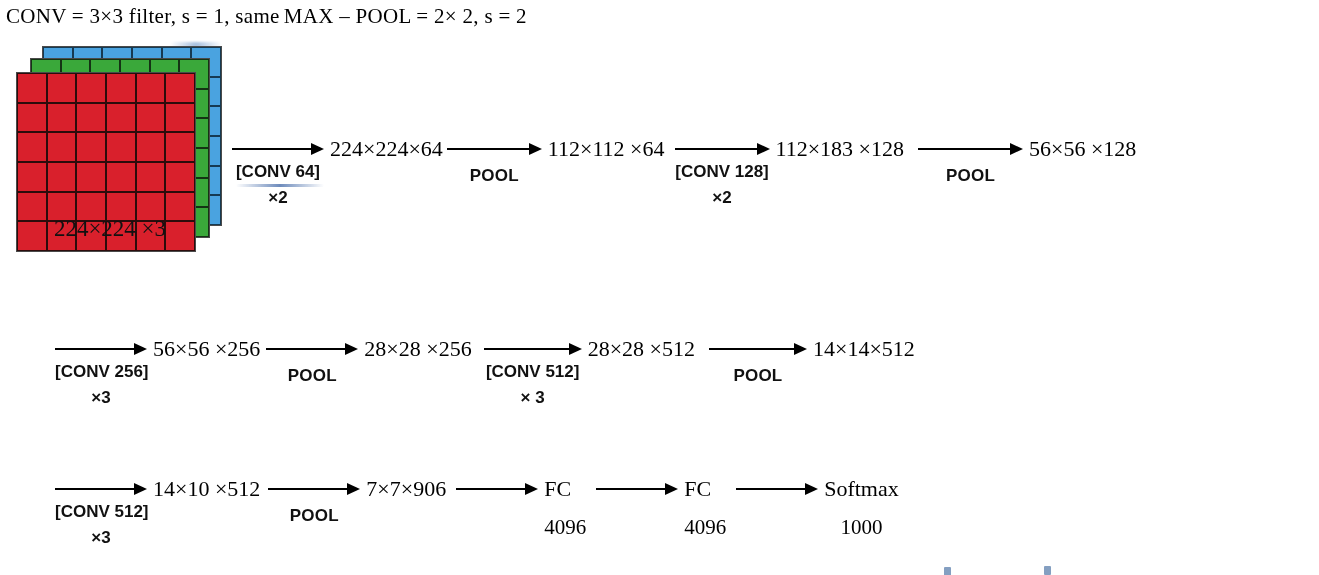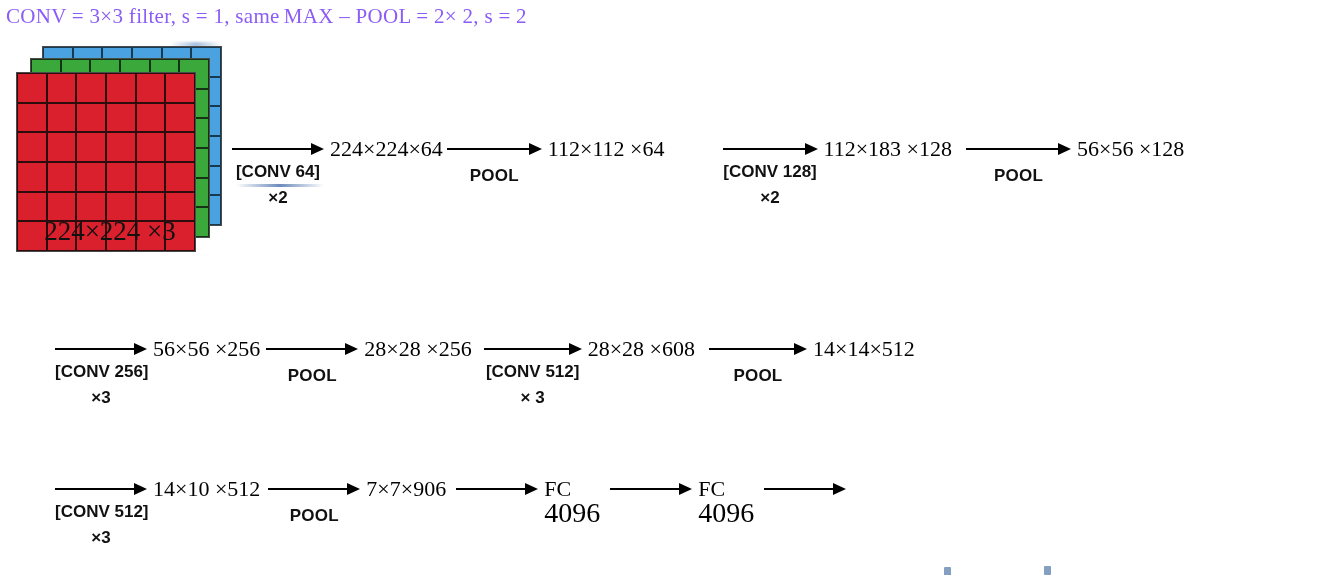--- a/index.html
+++ b/index.html
@@ -22,21 +22,21 @@
     top: 4px;
     left: 6px;
     width: 1300px;
     height: 30px;
     white-space: nowrap;
   }
   .formula {
     font-family: "Liberation Serif", serif;
     font-size: 21px;
     letter-spacing: 0.3px;
-    color: #8b5cf6;
+    color: #000000;
     display: inline-block;
     vertical-align: top;
   }
   #formula-pool { }
 
   
   #cube-block {
     position: absolute;
     left: 2px;
     top: 40px;
@@ -74,21 +74,21 @@
   #layer-green .cell { background: #3aa83a; border-color: #143314; }
   #layer-red   .cell { background: #d9202c; border-color: #2c0c0c; }
 
   #cube-caption {
     position: absolute;
     left: 10px;
     top: 216px;
     width: 200px;
     text-align: center;
     font-family: "Liberation Serif", serif;
-    font-size: 27px;
+    font-size: 23px;
     white-space: nowrap;
   }
 
   
   .row {
     position: absolute;
     height: 90px;
     white-space: nowrap;
   }
   #row-1 { left: 232px; top: 138px; width: 1086px; }
@@ -154,23 +154,24 @@
     vertical-align: top;
     font-family: "Liberation Serif", serif;
     font-size: 22px;
     line-height: 22px;
     white-space: nowrap;
     color: #000;
   }
   .vol .sub {
     display: block;
     font-family: "Liberation Serif", serif;
-    font-size: 28px;
+    font-size: 21px;
     line-height: 26px;
     text-align: center;
+    margin-top: 14px;
   }
 
   
   .ink {
     position: absolute;
     width: 7px;
     height: 9px;
     background: #5b7fad;
     opacity: 0.75;
     border-radius: 1px;
@@ -309,51 +310,51 @@
 </div>
 
 <div id="cube-caption">224×224 ×3</div>
 
 <div class="row" id="row-1"><div class="seg arrow-seg" style="width: 92px;"><div class="arrow">
         <div class="shaft" style="width: 79px;"></div>
         <div class="head" style="left: 79px;"></div>
       </div><div class="arrow-label l1">[CONV 64]</div><div class="conv-underline" style="left: 4px; width: 88px;"></div><div class="arrow-label l2">×2</div></div><span style="display: inline-block; width: 6px;"></span><div class="vol"><span>224×224×64</span></div><span style="display: inline-block; width: 4px;"></span><div class="seg arrow-seg" style="width: 95px;"><div class="arrow">
         <div class="shaft" style="width: 82px;"></div>
         <div class="head" style="left: 82px;"></div>
-      </div><div class="arrow-label pool">POOL</div></div><span style="display: inline-block; width: 6px;"></span><div class="vol"><span>112×112 ×64</span></div><span style="display: inline-block; width: 10px;"></span><div class="seg arrow-seg" style="width: 95px; margin-left: 48px;"><div class="arrow">
+      </div><div class="arrow-label pool">POOL</div></div><span style="display: inline-block; width: 6px;"></span><div class="vol"><span>112×112 ×64</span></div><span style="display: inline-block; width: 10px;"></span><div class="seg arrow-seg" style="width: 95px;"><div class="arrow">
         <div class="shaft" style="width: 82px;"></div>
         <div class="head" style="left: 82px;"></div>
       </div><div class="arrow-label l1">[CONV 128]</div><div class="arrow-label l2">×2</div></div><span style="display: inline-block; width: 6px;"></span><div class="vol"><span>112×183 ×128</span></div><span style="display: inline-block; width: 14px;"></span><div class="seg arrow-seg" style="width: 105px;"><div class="arrow">
         <div class="shaft" style="width: 92px;"></div>
         <div class="head" style="left: 92px;"></div>
       </div><div class="arrow-label pool">POOL</div></div><span style="display: inline-block; width: 6px;"></span><div class="vol"><span>56×56 ×128</span></div></div>
 <div class="row" id="row-2"><div class="seg arrow-seg" style="width: 92px;"><div class="arrow">
         <div class="shaft" style="width: 79px;"></div>
         <div class="head" style="left: 79px;"></div>
       </div><div class="arrow-label l1">[CONV 256]</div><div class="arrow-label l2">×3</div></div><span style="display: inline-block; width: 6px;"></span><div class="vol"><span>56×56 ×256</span></div><span style="display: inline-block; width: 6px;"></span><div class="seg arrow-seg" style="width: 92px;"><div class="arrow">
         <div class="shaft" style="width: 79px;"></div>
         <div class="head" style="left: 79px;"></div>
       </div><div class="arrow-label pool">POOL</div></div><span style="display: inline-block; width: 6px;"></span><div class="vol"><span>28×28 ×256</span></div><span style="display: inline-block; width: 12px;"></span><div class="seg arrow-seg" style="width: 98px;"><div class="arrow">
         <div class="shaft" style="width: 85px;"></div>
         <div class="head" style="left: 85px;"></div>
-      </div><div class="arrow-label l1">[CONV 512]</div><div class="arrow-label l2">× 3</div></div><span style="display: inline-block; width: 6px;"></span><div class="vol"><span>28×28 ×608</span></div><span style="display: inline-block; width: 14px;"></span><div class="seg arrow-seg" style="width: 98px;"><div class="arrow">
+      </div><div class="arrow-label l1">[CONV 512]</div><div class="arrow-label l2">× 3</div></div><span style="display: inline-block; width: 6px;"></span><div class="vol"><span>28×28 ×512</span></div><span style="display: inline-block; width: 14px;"></span><div class="seg arrow-seg" style="width: 98px;"><div class="arrow">
         <div class="shaft" style="width: 85px;"></div>
         <div class="head" style="left: 85px;"></div>
       </div><div class="arrow-label pool">POOL</div></div><span style="display: inline-block; width: 6px;"></span><div class="vol"><span>14×14×512</span></div></div>
 <div class="row" id="row-3"><div class="seg arrow-seg" style="width: 92px;"><div class="arrow">
         <div class="shaft" style="width: 79px;"></div>
         <div class="head" style="left: 79px;"></div>
       </div><div class="arrow-label l1">[CONV 512]</div><div class="arrow-label l2">×3</div></div><span style="display: inline-block; width: 6px;"></span><div class="vol"><span>14×10 ×512</span></div><span style="display: inline-block; width: 8px;"></span><div class="seg arrow-seg" style="width: 92px;"><div class="arrow">
         <div class="shaft" style="width: 79px;"></div>
         <div class="head" style="left: 79px;"></div>
       </div><div class="arrow-label pool">POOL</div></div><span style="display: inline-block; width: 6px;"></span><div class="vol"><span>7×7×906</span></div><span style="display: inline-block; width: 10px;"></span><div class="seg arrow-seg" style="width: 82px;"><div class="arrow">
         <div class="shaft" style="width: 69px;"></div>
         <div class="head" style="left: 69px;"></div>
       </div></div><span style="display: inline-block; width: 6px;"></span><div class="vol"><span>FC</span><span class="sub">4096</span></div><span style="display: inline-block; width: 10px;"></span><div class="seg arrow-seg" style="width: 82px;"><div class="arrow">
         <div class="shaft" style="width: 69px;"></div>
         <div class="head" style="left: 69px;"></div>
       </div></div><span style="display: inline-block; width: 6px;"></span><div class="vol"><span>FC</span><span class="sub">4096</span></div><span style="display: inline-block; width: 10px;"></span><div class="seg arrow-seg" style="width: 82px;"><div class="arrow">
         <div class="shaft" style="width: 69px;"></div>
         <div class="head" style="left: 69px;"></div>
-      </div></div><span style="display: inline-block; width: 6px;"></span></div>
+      </div></div><span style="display: inline-block; width: 6px;"></span><div class="vol"><span>Softmax</span><span class="sub">1000</span></div></div>
 
 <div class="ink" id="ink-1"></div>
 <div class="ink" id="ink-2"></div>
 
 </body></html>

